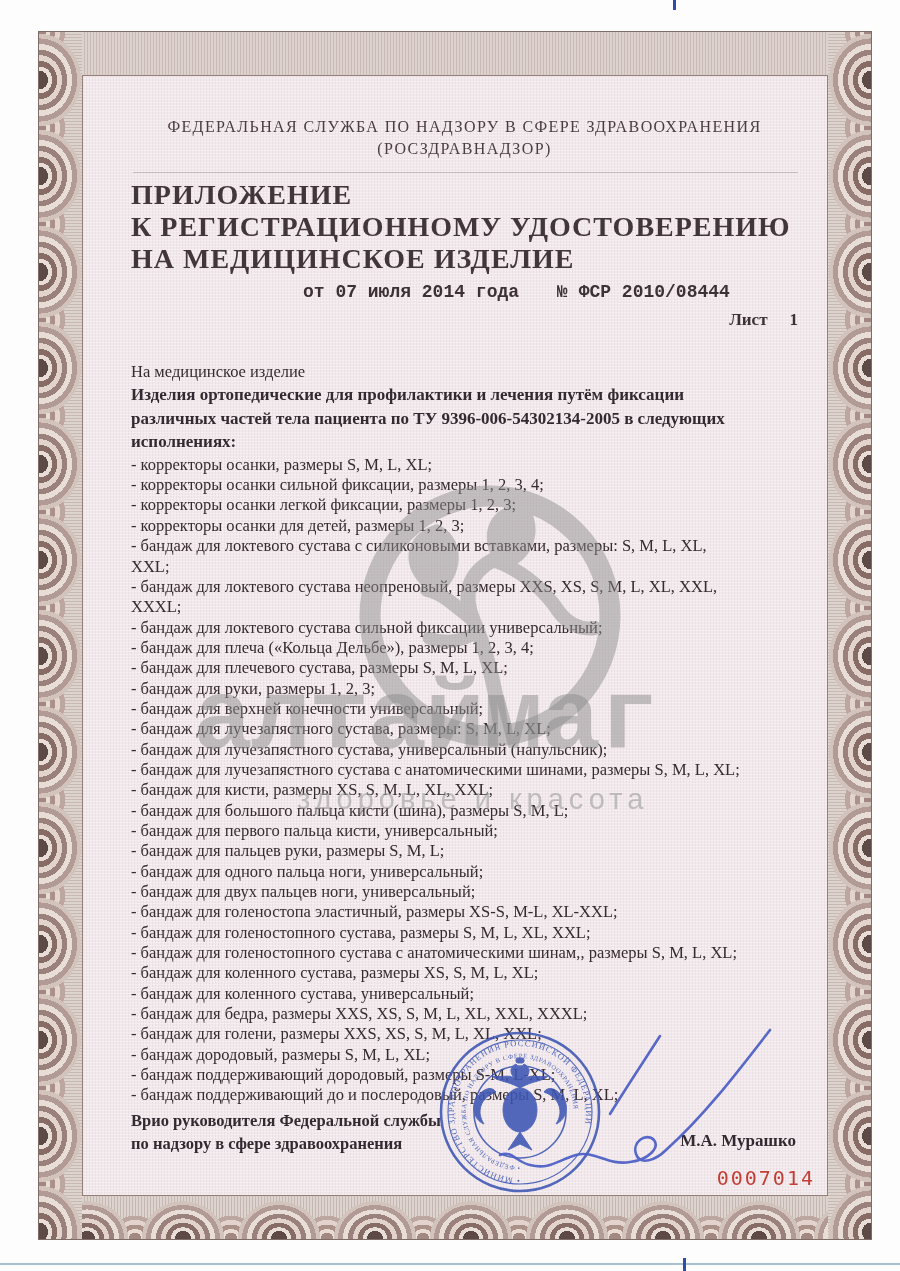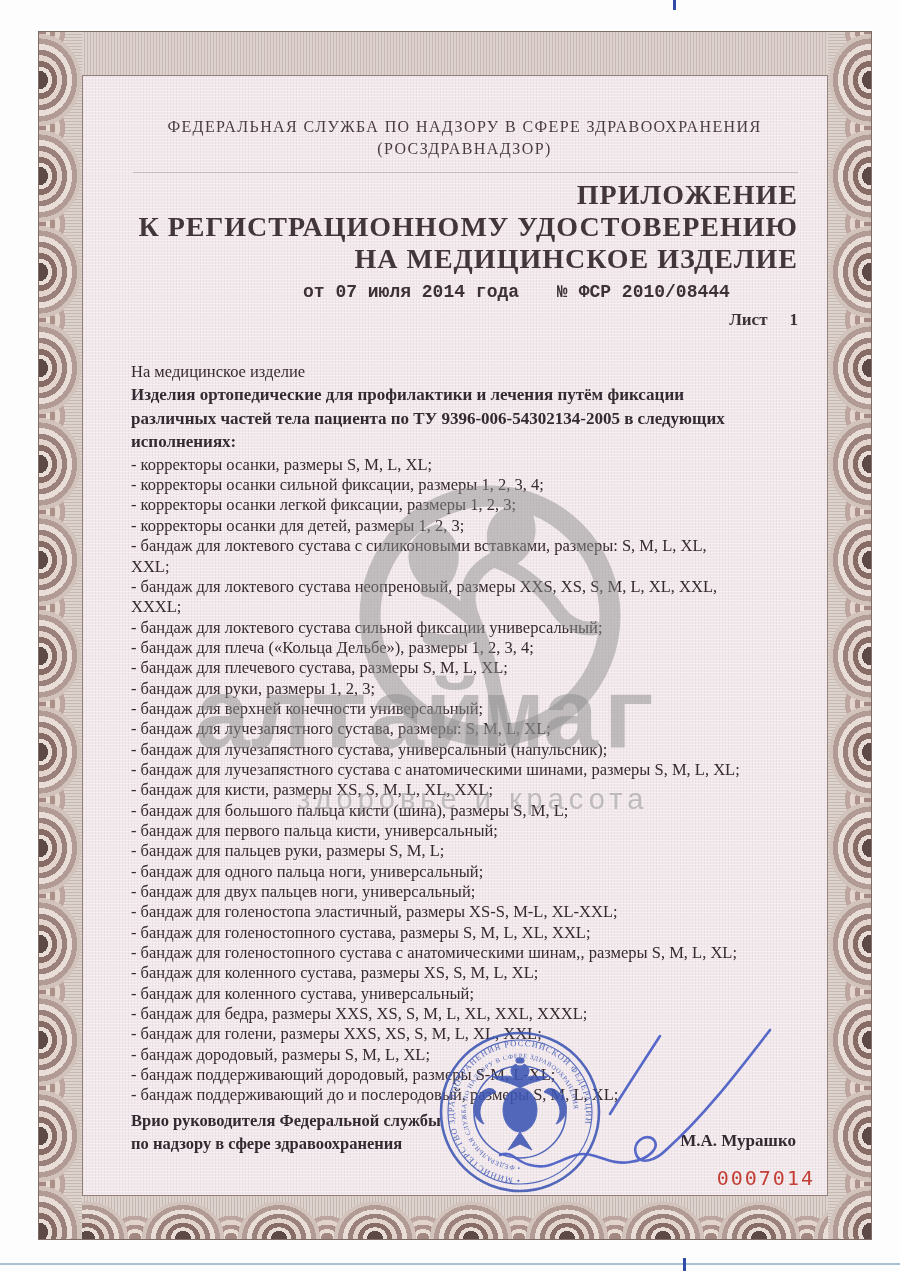--- a/index.html
+++ b/index.html
@@ -55,21 +55,21 @@
   .inner{position:absolute;left:43px;top:43px;right:43px;bottom:43px;
          border:1px solid #93807b;box-sizing:border-box;
          background:
            repeating-linear-gradient(0deg, rgba(255,255,255,.30) 0 1px, rgba(0,0,0,0) 1px 3px),
            repeating-linear-gradient(90deg, rgba(216,196,206,.28) 0 1px, rgba(0,0,0,0) 1px 3px),
            #f2e9ec;}
   .content{position:absolute;inset:0;padding:40px 29px 0 48px;box-sizing:border-box;color:#362b2f;}
 
   .agency{ text-align:center;font-size:16px;letter-spacing:1.4px;color:#4a3d41;line-height:22px;}
   .rule{border:0;border-top:1px solid #c6bbbf;margin:12px 0 6px 2px;}
-  .doc-title{text-align:right;font-weight:bold;font-size:28px;line-height:32px;
+  .doc-title{text-align:left;font-weight:bold;font-size:28px;line-height:32px;
              letter-spacing:1px;color:#42363a;}
   .reg-row{display:flex;gap:38px;padding-left:172px;margin-top:7px;
            font-weight:bold;font-size:18px;color:#3c3135;font-family:Liberation Mono, monospace;}
   .sheet-row{text-align:right;font-weight:bold;font-size:17px;margin-top:8px;color:#3c3135;}
   .sheet-row .num{display:inline-block;margin-left:22px;}
 
   .body-block{margin-top:31px;font-size:16.5px;}
   .intro-line{line-height:22px;}
   .product-name div{font-weight:bold;font-size:17px;line-height:23.6px;color:#332930;font-family:Liberation Serif, serif;}
   .items{margin-top:1px;}

